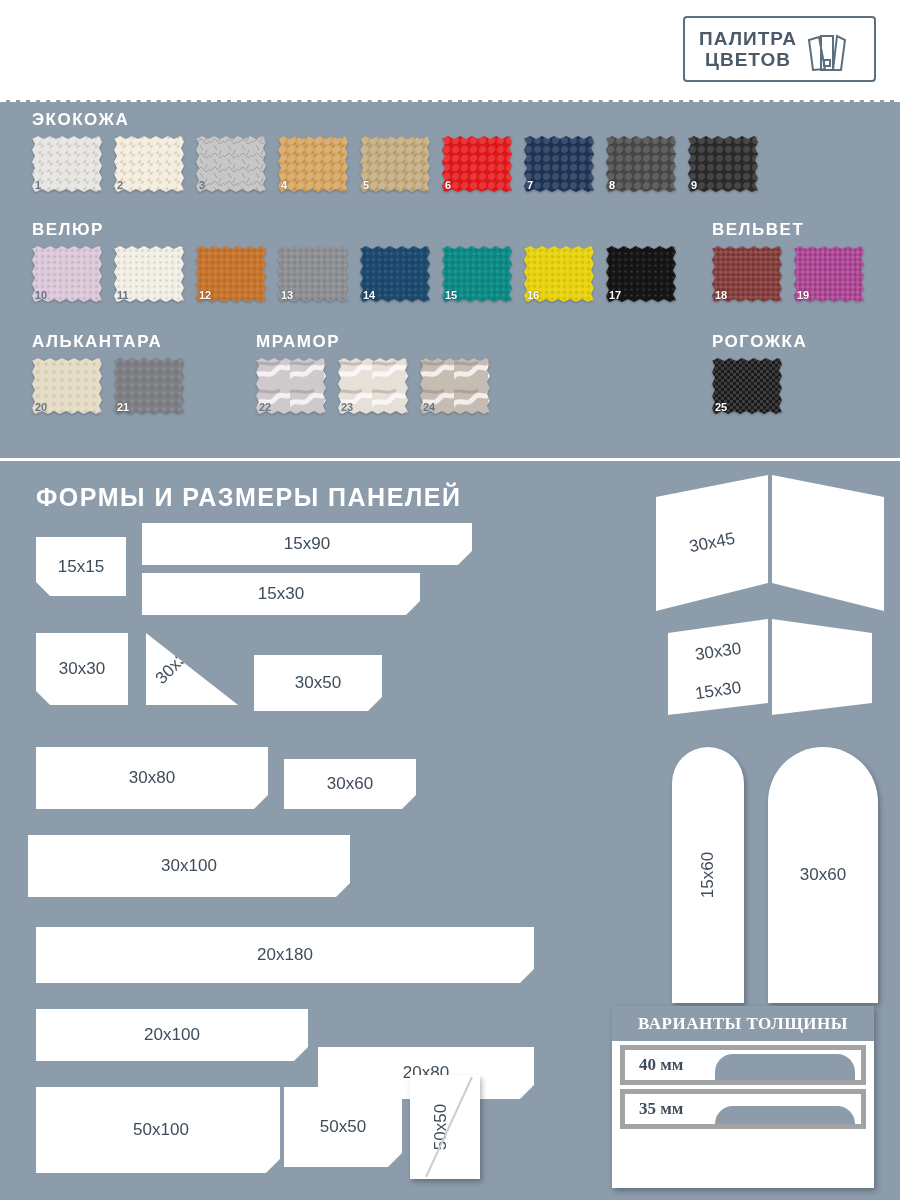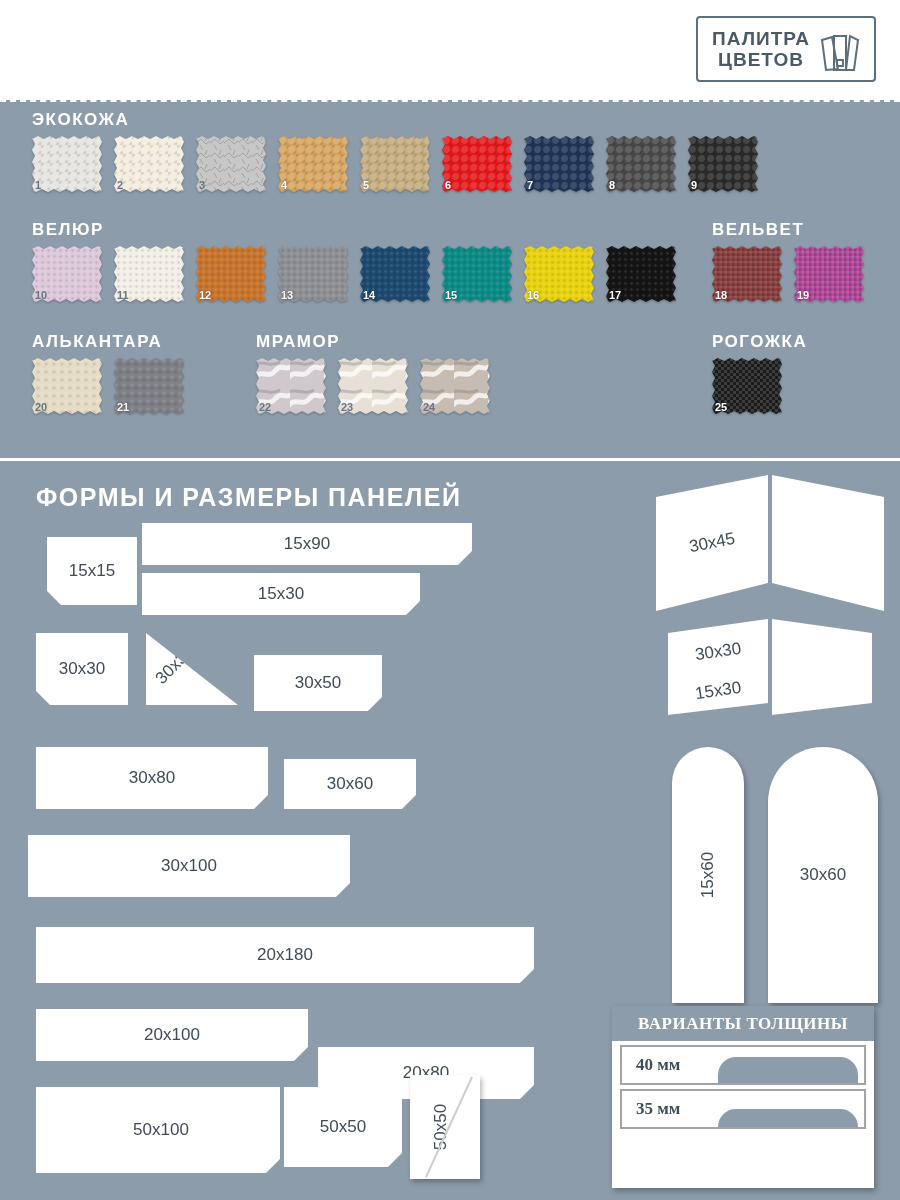--- a/index.html
+++ b/index.html
@@ -30,21 +30,21 @@
     font-weight: normal;
   }
   .brand .cap { font-size: 62px; }
 
   .palette-badge {
     position: absolute;
     right: 24px;
     top: 16px;
     border: 2px solid #5c6f7e;
     border-radius: 4px;
-    padding: 6px 14px 6px 14px;
+    padding: 6px 27px 6px 14px;
     display: flex;
     align-items: center;
     gap: 10px;
     background: #fff;
   }
   .palette-badge .txt {
     font-size: 19px;
     font-weight: bold;
     color: #4a5a68;
     letter-spacing: 1px;
@@ -167,21 +167,21 @@
     font-size: 17px;
     font-weight: bold;
     letter-spacing: .5px;
     text-align: center;
     padding: 8px 0 7px 0;
   }
   .thick-row {
     position: relative;
     height: 40px;
     margin: 4px 8px 0 8px;
-    border: 2px solid #a3a3a3;
+    border: 5px solid #a3a3a3;
     display: flex;
     align-items: center;
   }
   .thick-row .tl {
     font-size: 17px; font-weight: bold; color: #3f4c59;
     margin-left: 14px; z-index: 2;
   }
   .thick-shape {
     position: absolute;
     right: 6px; bottom: 0;
@@ -579,21 +579,21 @@
       </svg>
       <span class="num">25</span>
         </div>
       </div>
   </div>
 </div>
 
 <div class="panel-section">
   <h2 class="section-title">ФОРМЫ И РАЗМЕРЫ ПАНЕЛЕЙ</h2>
 
-  <div class="pl cut-bl" style="left:36px; top:76px; width:90px; height:68px;margin-left:11px;">
+  <div class="pl cut-bl" style="left:36px; top:76px; width:90px; height:59px;">
     <span class="lbl">15x15</span>
   </div>
   <div class="pl cut-br" style="left:142px; top:62px; width:330px; height:42px;">
     <span class="lbl">15x90</span>
   </div>
   <div class="pl cut-br" style="left:142px; top:112px; width:278px; height:42px;">
     <span class="lbl">15x30</span>
   </div>
 
   <div class="pl cut-bl" style="left:36px; top:172px; width:92px; height:72px;">

